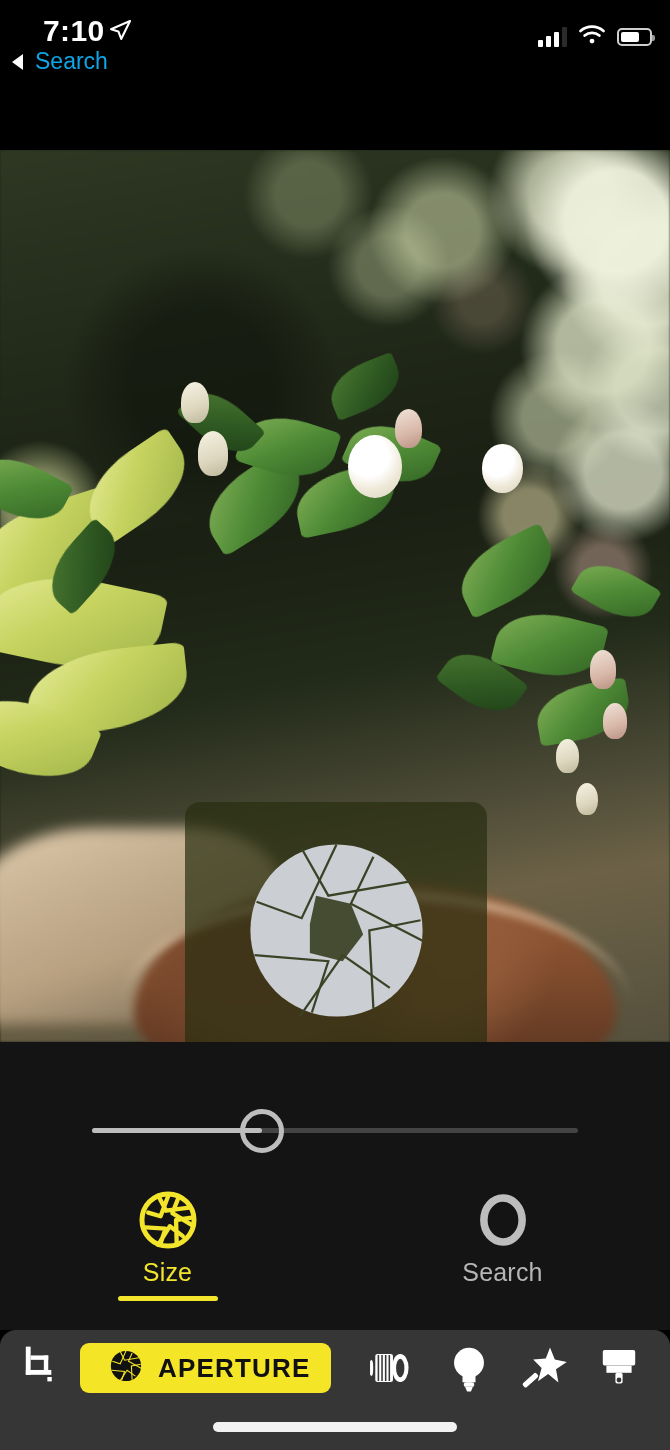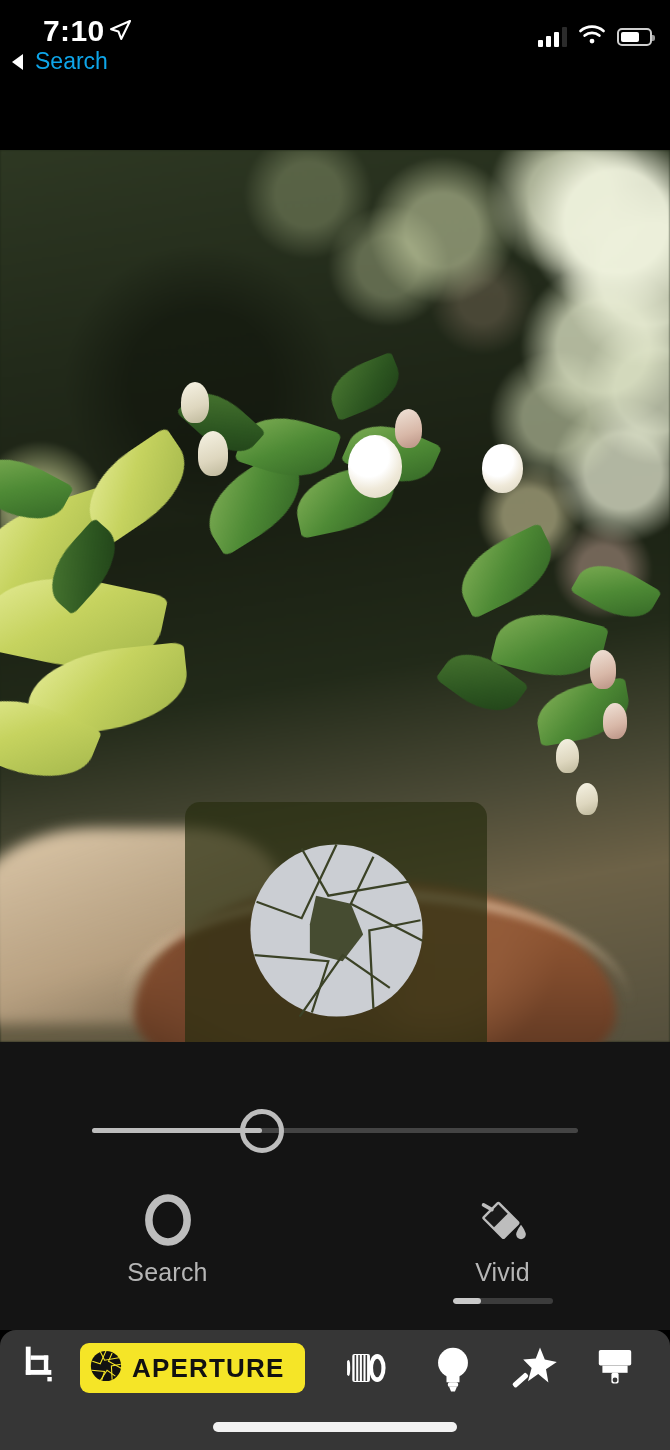--- a/index.html
+++ b/index.html
@@ -176,21 +176,21 @@
 
   
   .toolbar {
     position:absolute; top:1330px; left:0; width:670px; height:120px;
     background:#363636; border-radius:16px 16px 0 0;
   }
   .tb-row { position:absolute; top:0; left:0; width:670px; height:76px; display:flex; align-items:center; }
   .tb-crop { width:78px; display:flex; align-items:center; justify-content:center; }
   .tb-pill {
     height:50px; background:#f5e527; border-radius:9px;
-    display:flex; align-items:center; gap:8px; padding:0 20px 0 8px;
+    display:flex; align-items:center; gap:14px; padding:0 20px 0 28px;
     margin-left:2px;
   }
   .tb-pill-label { font-size:26px; font-weight:700; color:#111; letter-spacing:1.2px; }
   .tb-rest { flex:1; display:flex; align-items:center; justify-content:space-around; padding:0 14px 0 26px; }
   .tb-ico { display:flex; align-items:center; justify-content:center; width:56px; height:56px; }
   .home-ind {
     position:absolute; bottom:18px; left:50%; transform:translateX(-50%);
     width:244px; height:10px; border-radius:6px; background:#f2f2f2;
   }
 </style>
@@ -299,47 +299,41 @@
 
     <div class="slider-wrap">
       <div class="slider-track">
         <div class="slider-fill"></div>
         <div class="slider-thumb"></div>
       </div>
     </div>
 
     <div class="tabs">
 
+      <div class="tab active">
+        <div class="tab-ico">
+          <svg viewBox="0 0 100 100" width="62" height="62">
+            <circle cx="50" cy="50" r="42" fill="none" stroke="#f2e52b" stroke-width="8"></circle>
+            <path d="M50 12 L38 44 L18 38 M84 30 L47 35 L36 14 M88 58 L57 39 L66 16 M64 86 L63 50 L88 46 M34 90 L53 60 L74 76 M14 62 L46 64 L38 88" fill="none" stroke="#f2e52b" stroke-width="7" stroke-linecap="round" stroke-linejoin="round"></path>
+          </svg>
+        </div>
+        <div class="tab-label">Size</div>
+        <div class="tab-underline"></div>
+      </div>
 
       <div class="tab">
         <div class="tab-ico">
           <svg viewBox="0 0 100 100" width="58" height="62">
             <ellipse cx="50" cy="50" rx="33" ry="38" fill="none" stroke="#bdbdbd" stroke-width="13"></ellipse>
           </svg>
         </div>
         <div class="tab-label">Search</div>
       </div>
 
 
-      <div class="tab">
-        <div class="tab-ico">
-          <svg viewBox="0 0 100 100" width="60" height="62">
-            <g transform="rotate(-45 50 50)">
-              <rect x="27" y="22" width="40" height="52" rx="4" fill="#bdbdbd"></rect>
-              <rect x="31" y="26" width="32" height="22" fill="#1a1a1a"></rect>
-              <rect x="44" y="6" width="6" height="22" rx="3" fill="#bdbdbd" transform="rotate(-16 47 17)"></rect>
-            </g>
-            <path d="M80 58 q8 11 8 16 a8 8 0 0 1 -16 0 q0 -5 8 -16 z" fill="#bdbdbd"></path>
-          </svg>
-        </div>
-        <div class="tab-label">Vivid</div>
-        <div class="tab-progress">
-            <i style="width:28%"></i>
-          </div>
-      </div>
 
 
     </div>
   </div>
 
   <div class="toolbar">
     <div class="tb-row">
 
       <div class="tb-crop">
         <span>

